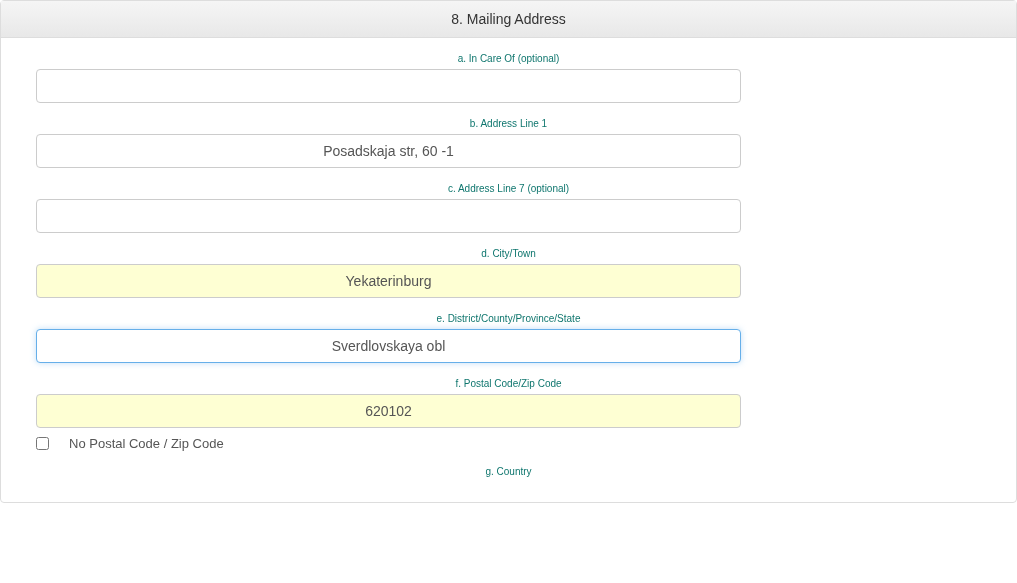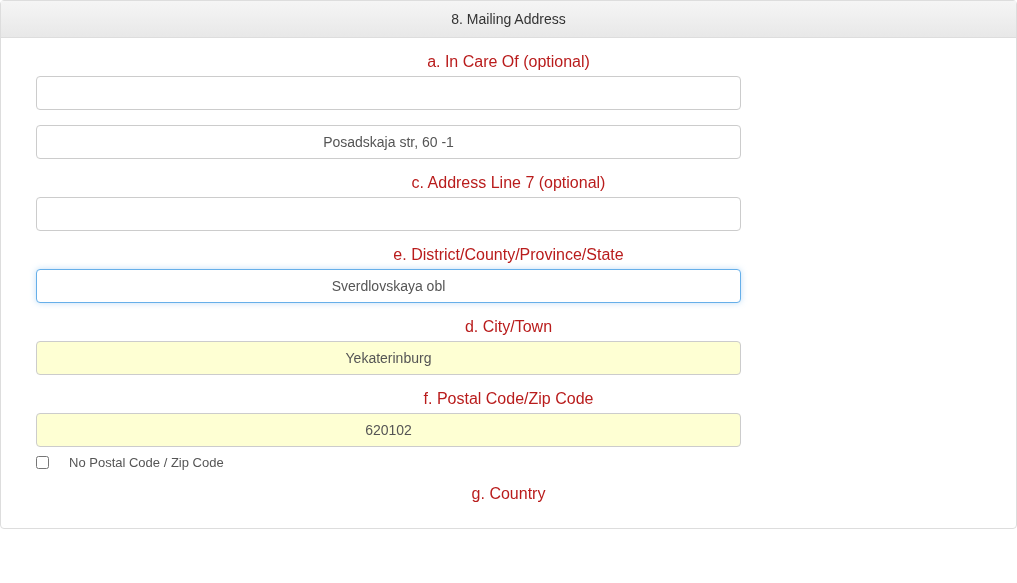--- a/index.html
+++ b/index.html
@@ -29,23 +29,23 @@
     }
     .panel-body {
       padding: 15px 35px 20px 35px;
     }
     .form-group {
       margin-bottom: 15px;
     }
     .form-label {
       display: block;
       margin-bottom: 5px;
-      color: #b91c1c;
+      color: #0f766e;
       font-weight: normal;
-      font-size: 16px;
+      font-size: 10px;
     }
     .form-control {
       display: block;
       width: 705px;
       height: 34px;
       padding: 6px 4px;
       font-size: 14px;
       line-height: 1.42857143;
       color: #555;
       background-color: #fff;
@@ -105,36 +105,37 @@
     <span>8. Mailing Address</span>
   </div>
   <div class="panel-body">
 
     <div class="form-group">
       <label class="form-label">a. In Care Of (optional)</label>
       <input type="text" class="form-control" value="" style="">
     </div>
 
     <div class="form-group">
+      <label class="form-label">b. Address Line 1</label>
       <input type="text" class="form-control" value="Posadskaja str, 60 -1" style="">
     </div>
 
     <div class="form-group">
       <label class="form-label">c. Address Line 7 (optional)</label>
       <input type="text" class="form-control" value="" style="">
     </div>
 
     <div class="form-group">
-      <label class="form-label">e. District/County/Province/State</label>
-      <input type="text" class="form-control focused" value="Sverdlovskaya obl" style="">
+      <label class="form-label">d. City/Town</label>
+      <input type="text" class="form-control highlight" value="Yekaterinburg" style="">
     </div>
 
     <div class="form-group">
-      <label class="form-label">d. City/Town</label>
-      <input type="text" class="form-control highlight" value="Yekaterinburg" style="">
+      <label class="form-label">e. District/County/Province/State</label>
+      <input type="text" class="form-control focused" value="Sverdlovskaya obl" style="">
     </div>
 
     <div class="form-group">
       <label class="form-label">f. Postal Code/Zip Code</label>
       <input type="text" class="form-control highlight" value="620102" style="">
       <div class="checkbox-row">
         <input type="checkbox" style="">
         <span>No Postal Code / Zip Code</span>
       </div>
     </div>

